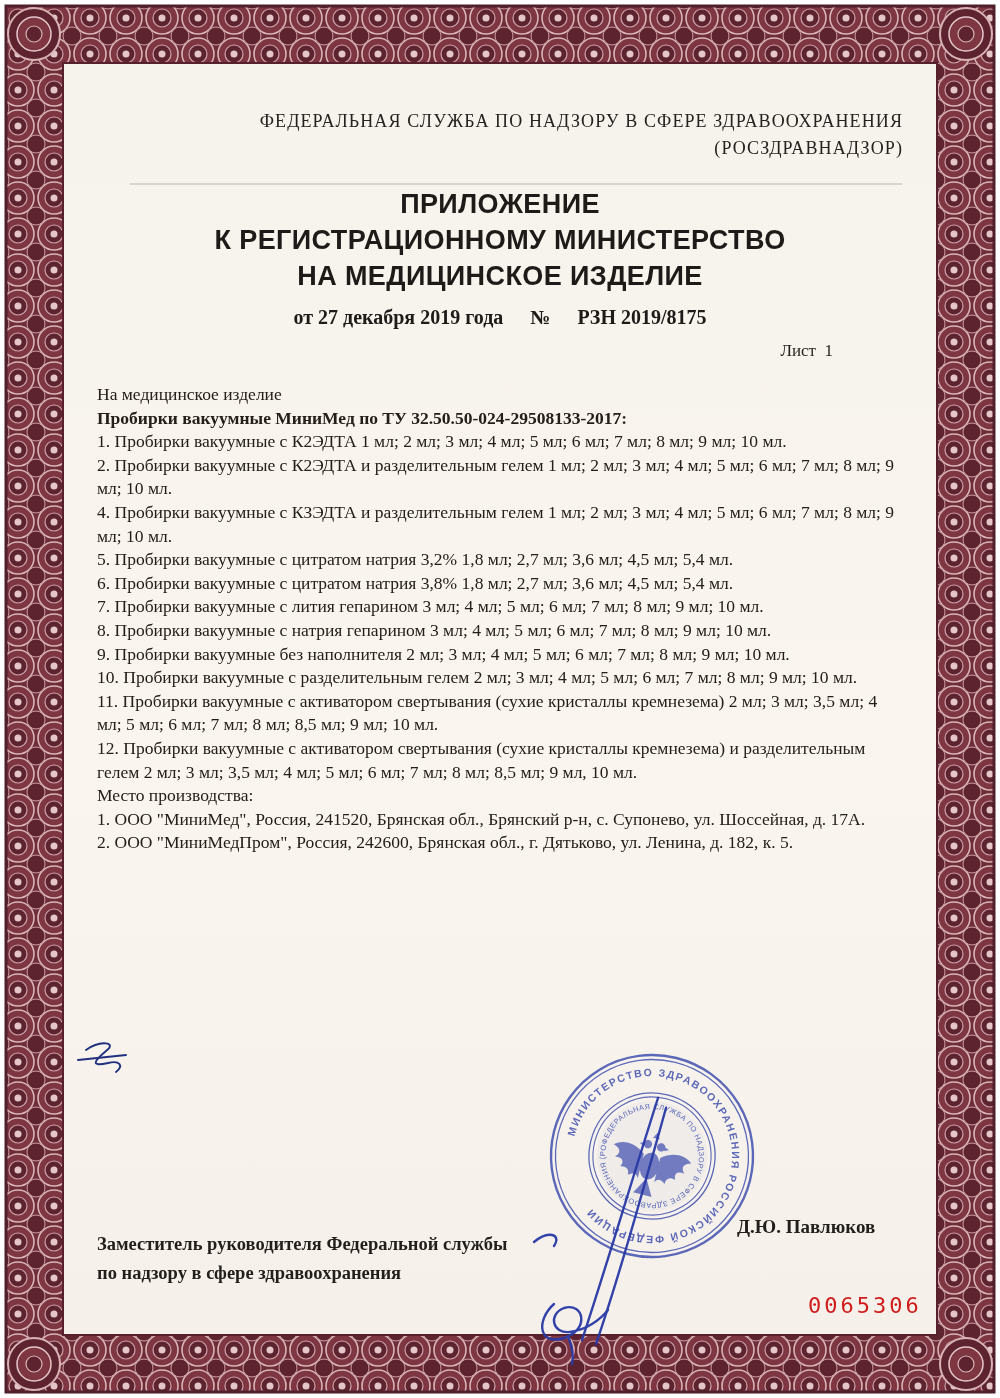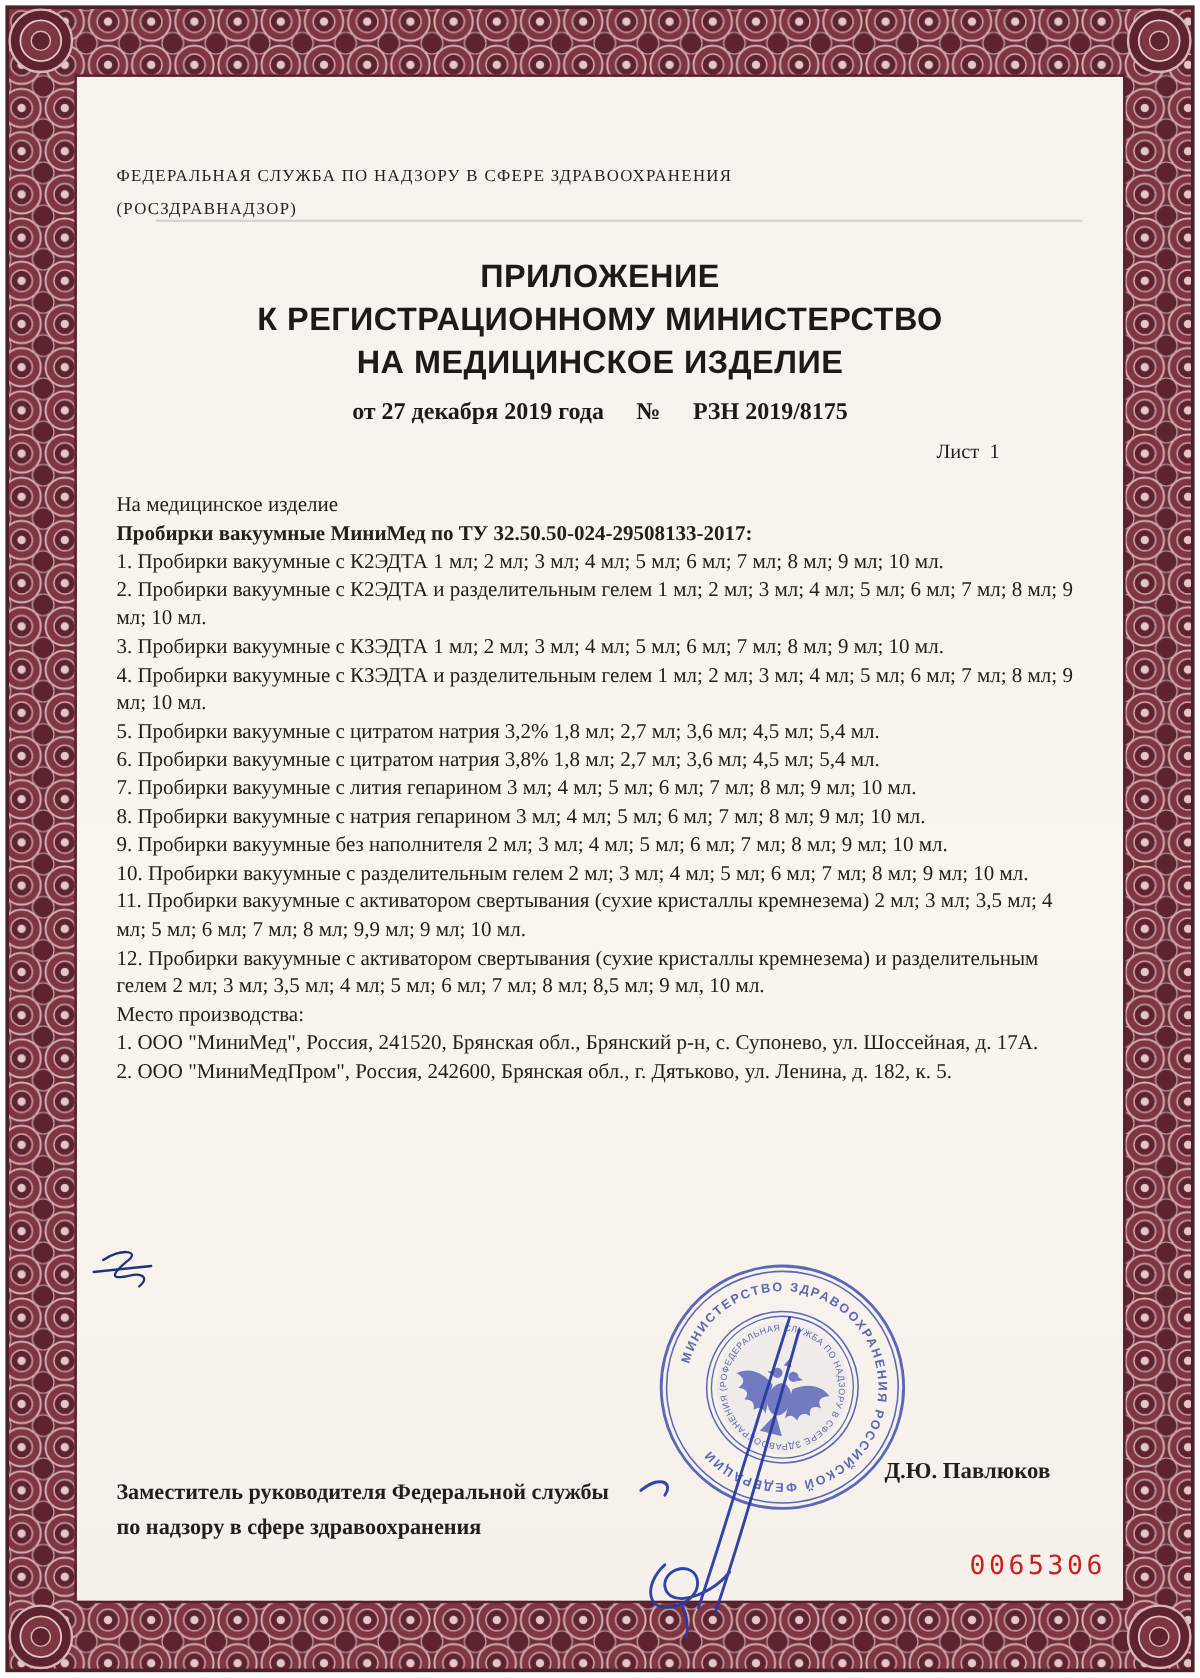--- a/index.html
+++ b/index.html
@@ -7,21 +7,21 @@
     position:relative; width:1000px; height:1398px; margin:0 auto;
     background:#ffffff; overflow:hidden;
     font-family:"Liberation Serif","DejaVu Serif",serif; color:#211e1c;
   }
   .frame { position:absolute; left:0; top:0; z-index:0; }
   .inner {
     position:absolute; left:62px; top:62px; right:62px; bottom:62px;
     background:linear-gradient(180deg,#f6f2ec 0%,#faf6ef 55%,#f5f1ea 100%);
     border:2px solid #56212c; box-sizing:border-box; padding:0 33px; z-index:1;
   }
-  .header { margin-top:70px; text-align:left; font-size:14px; line-height:27px; letter-spacing:1.1px; color:#262220; }
+  .header { margin-top:44px; text-align:right; font-size:18px; line-height:27px; letter-spacing:1.1px; color:#262220; }
   .title  { margin-top:24px; text-align:center; font-family:Liberation Sans, sans-serif;
             font-weight:700; font-size:27px; line-height:36px; letter-spacing:0.4px; color:#1d1a18; }
   .meta   { margin-top:12px; display:flex; justify-content:center; align-items:baseline; gap:27px;
             font-weight:700; font-size:20px; color:#1d1a18; }
   .sheet  { text-align:right; padding-right:70px; margin-top:12px; font-size:17px; white-space:pre; }
   .bodytext { margin-top:22px; font-size:17.5px; line-height:23.6px; color:#242019; }
   .bodytext p { margin:0; }
   .bold { font-weight:700; }
   .scan-line { position:absolute; left:130px; top:183px; width:772px; height:2px; background:#b9b6b2; opacity:.5; z-index:2; }
   .footer-title { position:absolute; left:97px; top:1230px; font-weight:700; font-size:18.5px; line-height:29px; z-index:2; }
@@ -97,29 +97,28 @@
       <span>РЗН 2019/8175</span>
     </div>
 
     <div class="sheet">Лист  1</div>
 
     <div class="bodytext">
       <p>На медицинское изделие</p>
       <p class="bold">Пробирки вакуумные МиниМед по ТУ 32.50.50-024-29508133-2017:</p>
       <p>1. Пробирки вакуумные с К2ЭДТА 1 мл; 2 мл; 3 мл; 4 мл; 5 мл; 6 мл; 7 мл; 8 мл; 9 мл; 10 мл.</p>
       <p>2. Пробирки вакуумные с К2ЭДТА и разделительным гелем 1 мл; 2 мл; 3 мл; 4 мл; 5 мл; 6 мл; 7 мл; 8 мл; 9 мл; 10 мл.</p>
-      <p>3. Пробирки вакуумные с КЗЭДТА 1 мл; 2 мл; 3 мл; 4 мл; 5 мл; 6 мл; 7 мл; 8 мл; 9 мл; 10 мл.</p>
       <p>4. Пробирки вакуумные с КЗЭДТА и разделительным гелем 1 мл; 2 мл; 3 мл; 4 мл; 5 мл; 6 мл; 7 мл; 8 мл; 9 мл; 10 мл.</p>
       <p>5. Пробирки вакуумные с цитратом натрия 3,2% 1,8 мл; 2,7 мл; 3,6 мл; 4,5 мл; 5,4 мл.</p>
       <p>6. Пробирки вакуумные с цитратом натрия 3,8% 1,8 мл; 2,7 мл; 3,6 мл; 4,5 мл; 5,4 мл.</p>
       <p>7. Пробирки вакуумные с лития гепарином 3 мл; 4 мл; 5 мл; 6 мл; 7 мл; 8 мл; 9 мл; 10 мл.</p>
       <p>8. Пробирки вакуумные с натрия гепарином 3 мл; 4 мл; 5 мл; 6 мл; 7 мл; 8 мл; 9 мл; 10 мл.</p>
       <p>9. Пробирки вакуумные без наполнителя 2 мл; 3 мл; 4 мл; 5 мл; 6 мл; 7 мл; 8 мл; 9 мл; 10 мл.</p>
       <p>10. Пробирки вакуумные с разделительным гелем 2 мл; 3 мл; 4 мл; 5 мл; 6 мл; 7 мл; 8 мл; 9 мл; 10 мл.</p>
-      <p>11. Пробирки вакуумные с активатором свертывания (сухие кристаллы кремнезема) 2 мл; 3 мл; 3,5 мл; 4 мл; 5 мл; 6 мл; 7 мл; 8 мл; 9,9 мл; 9 мл; 10 мл.</p>
+      <p>11. Пробирки вакуумные с активатором свертывания (сухие кристаллы кремнезема) 2 мл; 3 мл; 3,5 мл; 4 мл; 5 мл; 6 мл; 7 мл; 8 мл; 8,5 мл; 9 мл; 10 мл.</p>
       <p>12. Пробирки вакуумные с активатором свертывания (сухие кристаллы кремнезема) и разделительным гелем 2 мл; 3 мл; 3,5 мл; 4 мл; 5 мл; 6 мл; 7 мл; 8 мл; 8,5 мл; 9 мл, 10 мл.</p>
       <p>Место производства:</p>
       <p>1. ООО "МиниМед", Россия, 241520, Брянская обл., Брянский р-н, с. Супонево, ул. Шоссейная, д. 17А.</p>
       <p>2. ООО "МиниМедПром", Россия, 242600, Брянская обл., г. Дятьково, ул. Ленина, д. 182, к. 5.</p>
     </div>
   </div>
 
   <div class="scan-line"></div>
 
   <svg class="margin-mark" viewBox="0 0 72 52" aria-hidden="true">

